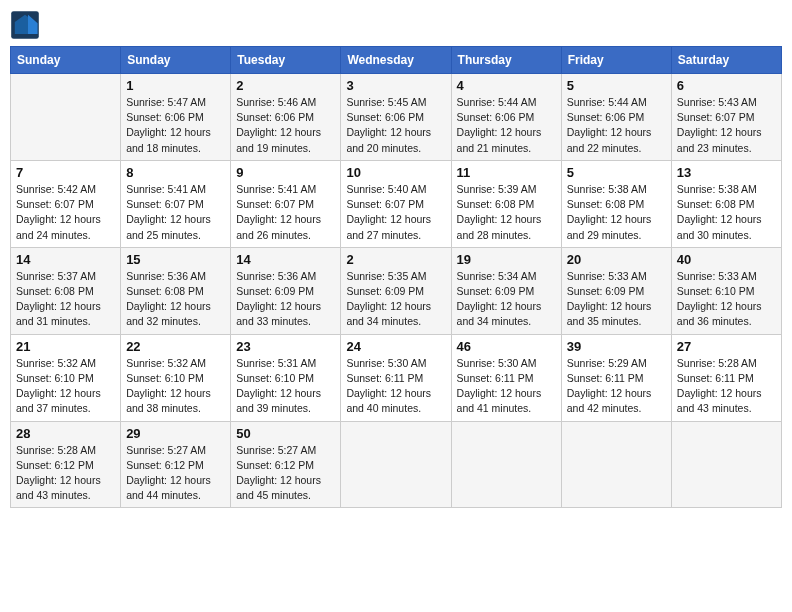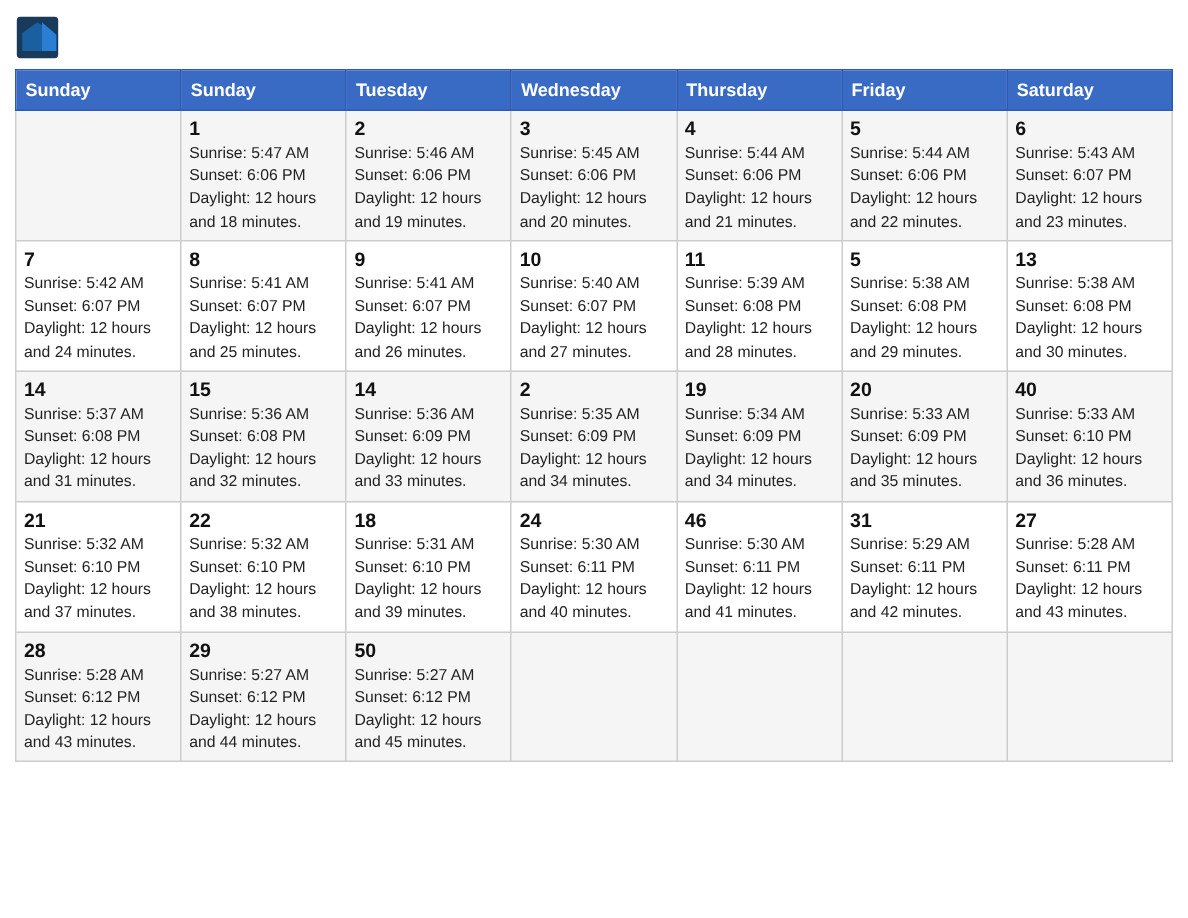--- a/index.html
+++ b/index.html
@@ -213,33 +213,33 @@
       <tr>
         <td>
           <span class="day-number">21</span>
           <div class="day-info">Sunrise: 5:32 AM<br>Sunset: 6:10 PM<br>Daylight: 12 hours<br>and 37 minutes.</div>
         </td>
         <td>
           <span class="day-number">22</span>
           <div class="day-info">Sunrise: 5:32 AM<br>Sunset: 6:10 PM<br>Daylight: 12 hours<br>and 38 minutes.</div>
         </td>
         <td>
-          <span class="day-number">18</span>
+          <span class="day-number">23</span>
           <div class="day-info">Sunrise: 5:31 AM<br>Sunset: 6:10 PM<br>Daylight: 12 hours<br>and 39 minutes.</div>
         </td>
         <td>
           <span class="day-number">24</span>
           <div class="day-info">Sunrise: 5:30 AM<br>Sunset: 6:11 PM<br>Daylight: 12 hours<br>and 40 minutes.</div>
         </td>
         <td>
           <span class="day-number">46</span>
           <div class="day-info">Sunrise: 5:30 AM<br>Sunset: 6:11 PM<br>Daylight: 12 hours<br>and 41 minutes.</div>
         </td>
         <td>
-          <span class="day-number">31</span>
+          <span class="day-number">39</span>
           <div class="day-info">Sunrise: 5:29 AM<br>Sunset: 6:11 PM<br>Daylight: 12 hours<br>and 42 minutes.</div>
         </td>
         <td>
           <span class="day-number">27</span>
           <div class="day-info">Sunrise: 5:28 AM<br>Sunset: 6:11 PM<br>Daylight: 12 hours<br>and 43 minutes.</div>
         </td>
       </tr>
       <tr>
         <td>
           <span class="day-number">28</span>

